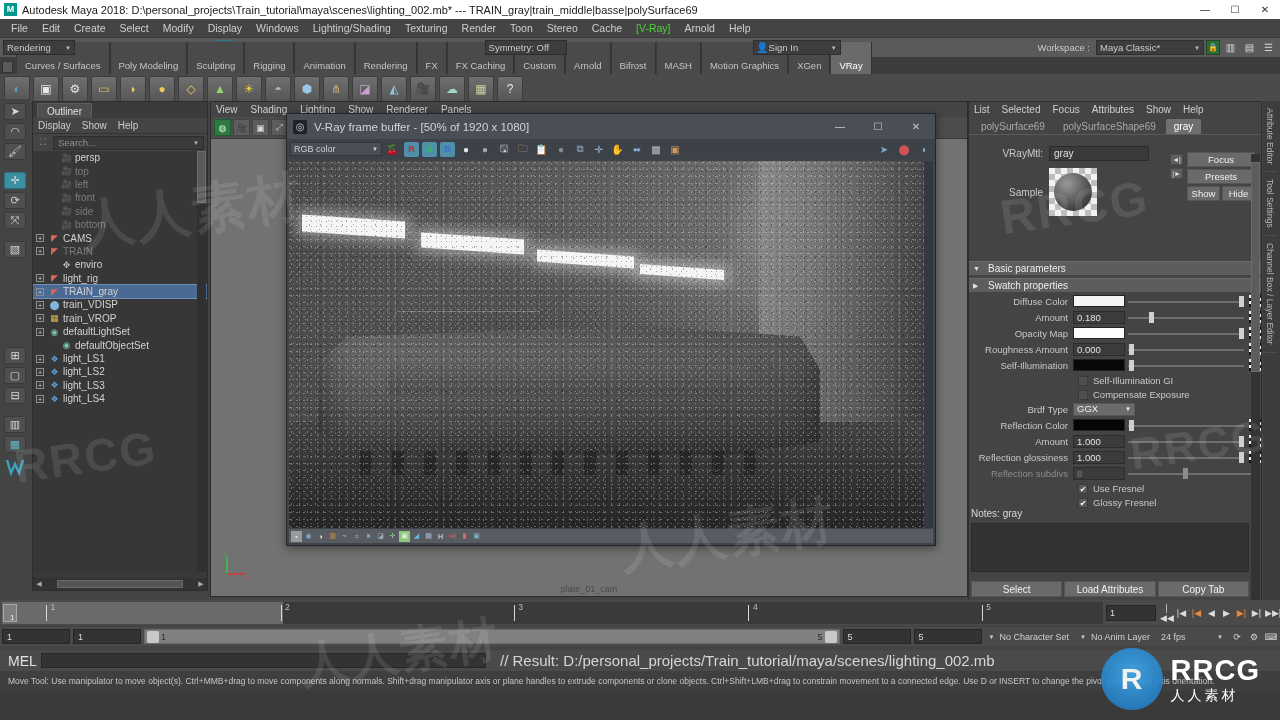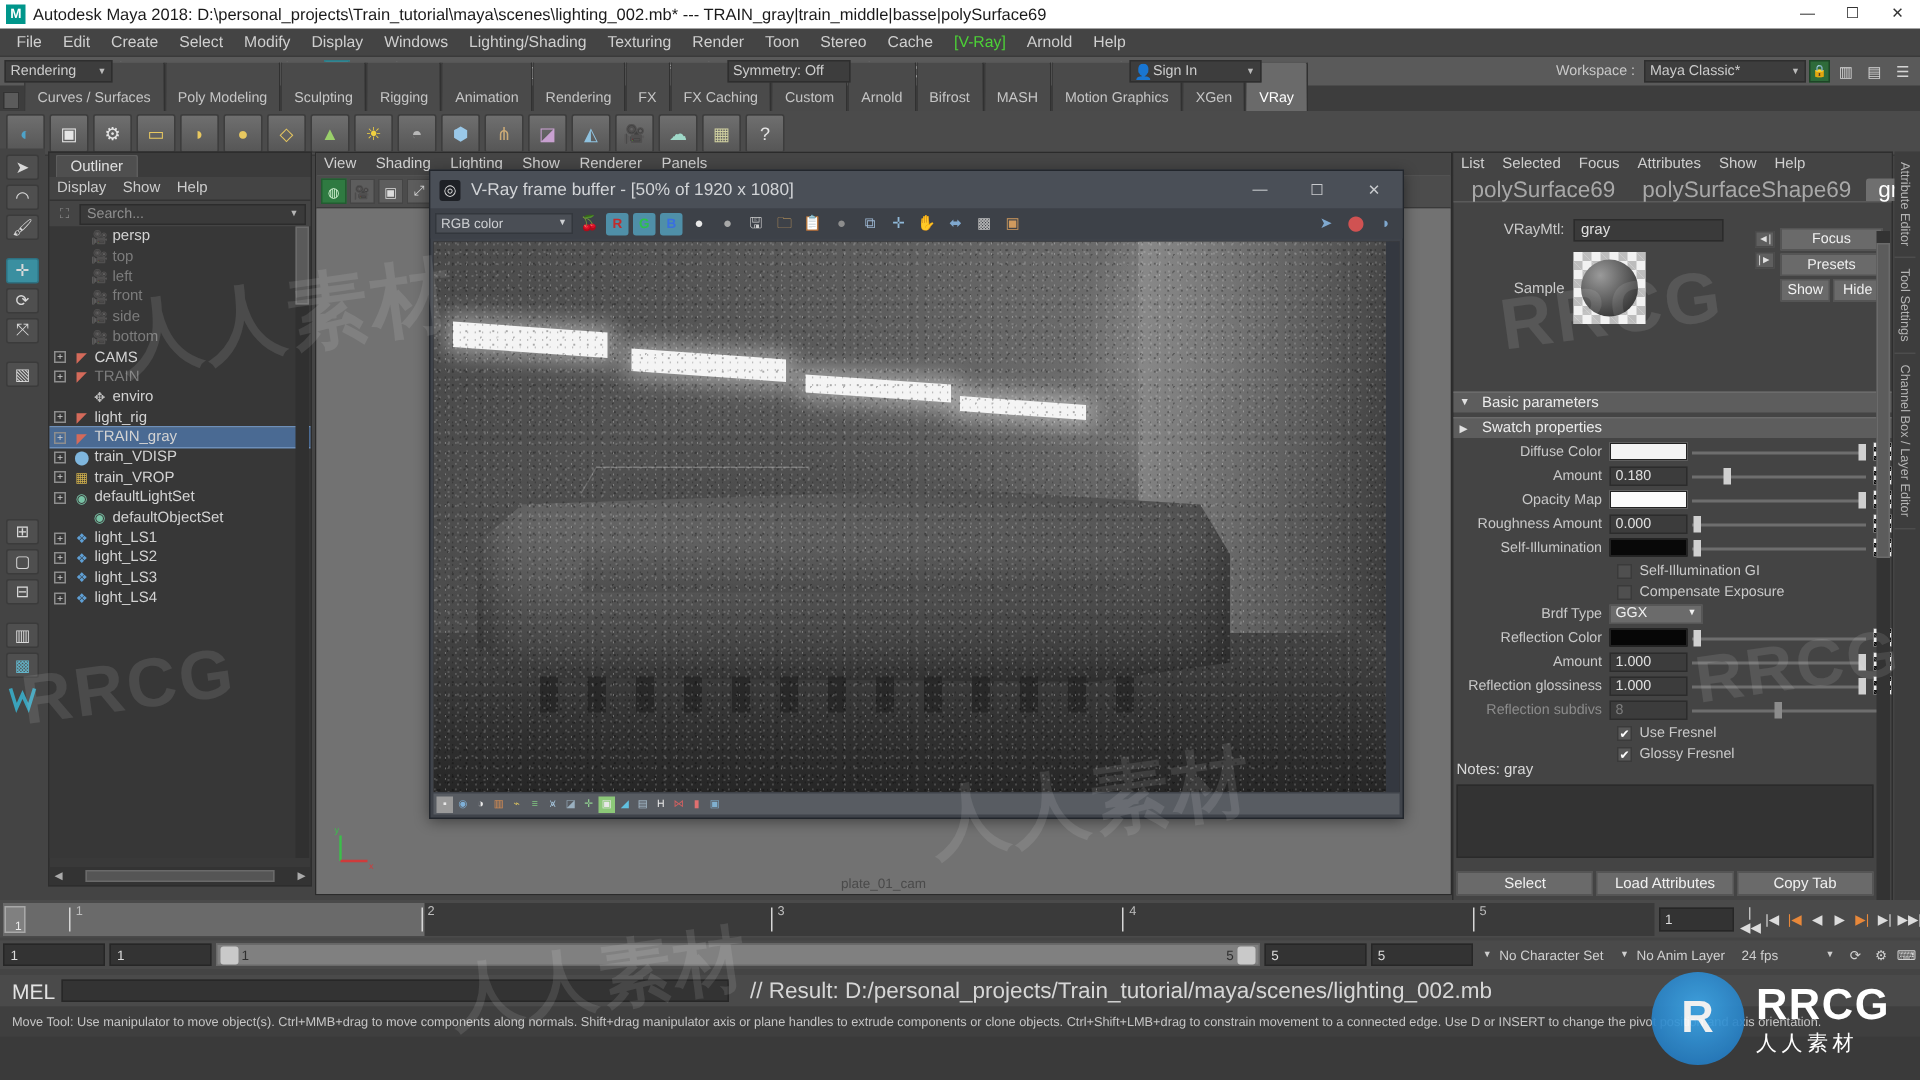--- a/index.html
+++ b/index.html
@@ -323,21 +323,21 @@
   }
   .ae-menu {
     height: 15px; display: flex; align-items: center; padding-left: 5px; gap: 12px;
     font-size: 10px; color: #cfcfcf; background: #444;
   }
   .ae-tabs {
     height: 18px; display: flex; align-items: flex-end; gap: 2px; padding-left: 4px;
     background: #444; border-bottom: 1px solid #5a5a5a;
   }
   .ae-tab {
-    height: 15px; line-height: 15px; padding: 0 8px; font-size: 15px;
+    height: 15px; line-height: 15px; padding: 0 8px; font-size: 10px;
     color: #a8a8a8; border-radius: 2px 2px 0 0;
   }
   .ae-tab.active { background: #6f6f6f; color: #ffffff; }
   .ae-top { position: relative; height: 112px; }
   .ae-field-row { display: flex; align-items: center; margin-top: 11px; }
   .ae-lbl { width: 80px; text-align: right; font-size: 10px; color: #cacaca; padding-right: 6px; }
   .ae-input {
     height: 15px; background: #3a3a3a; border: 1px solid #2b2b2b;
     font-size: 10px; color: #e0e0e0; padding: 0 4px; line-height: 14px;
   }

